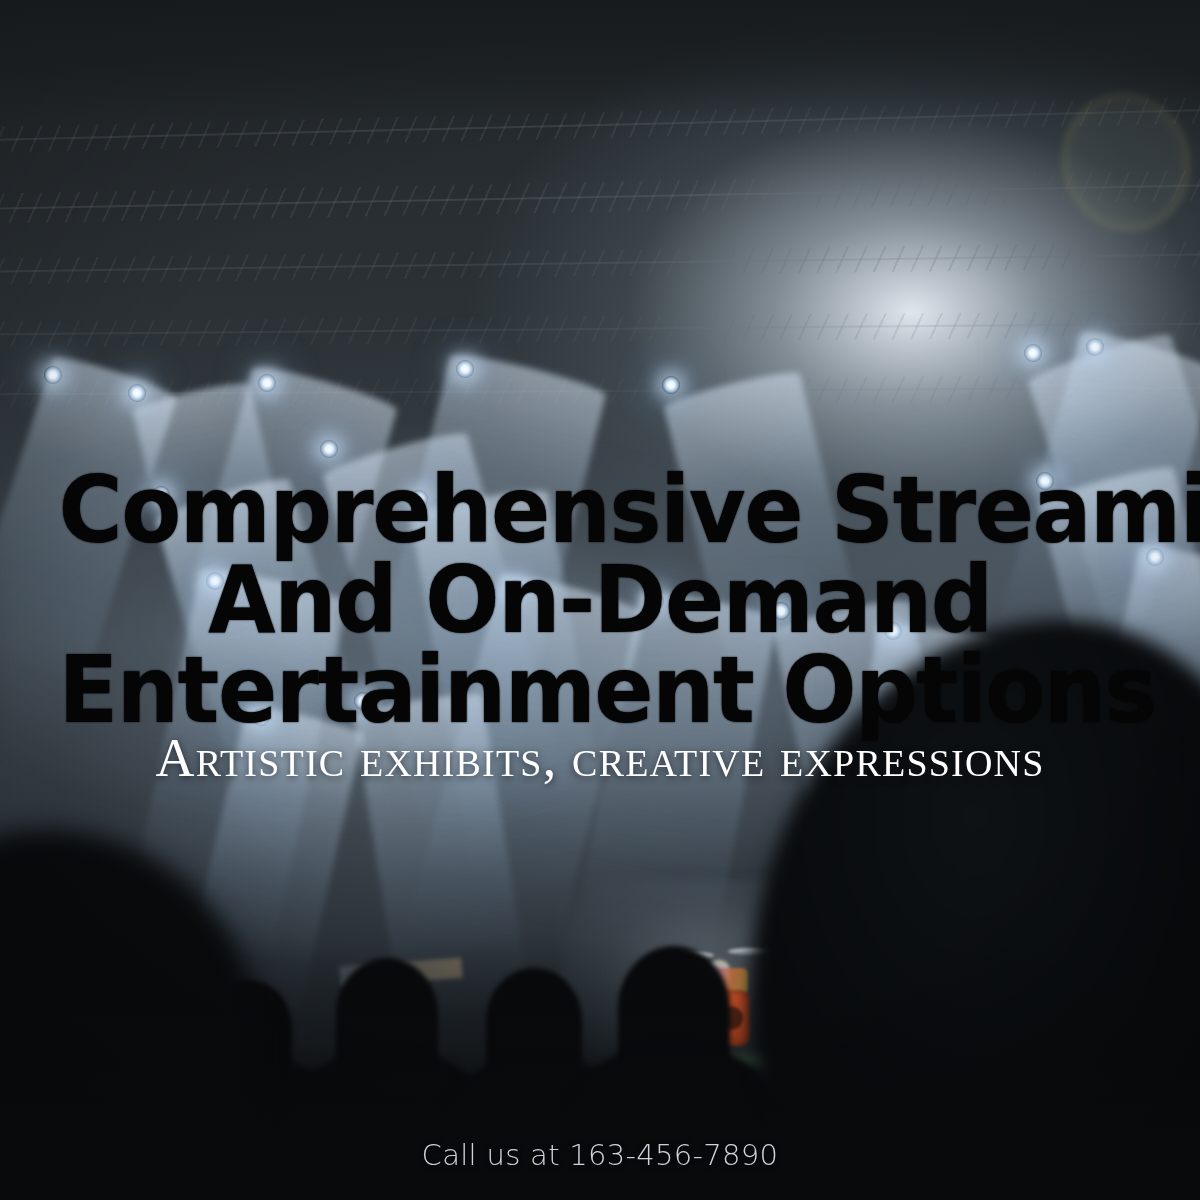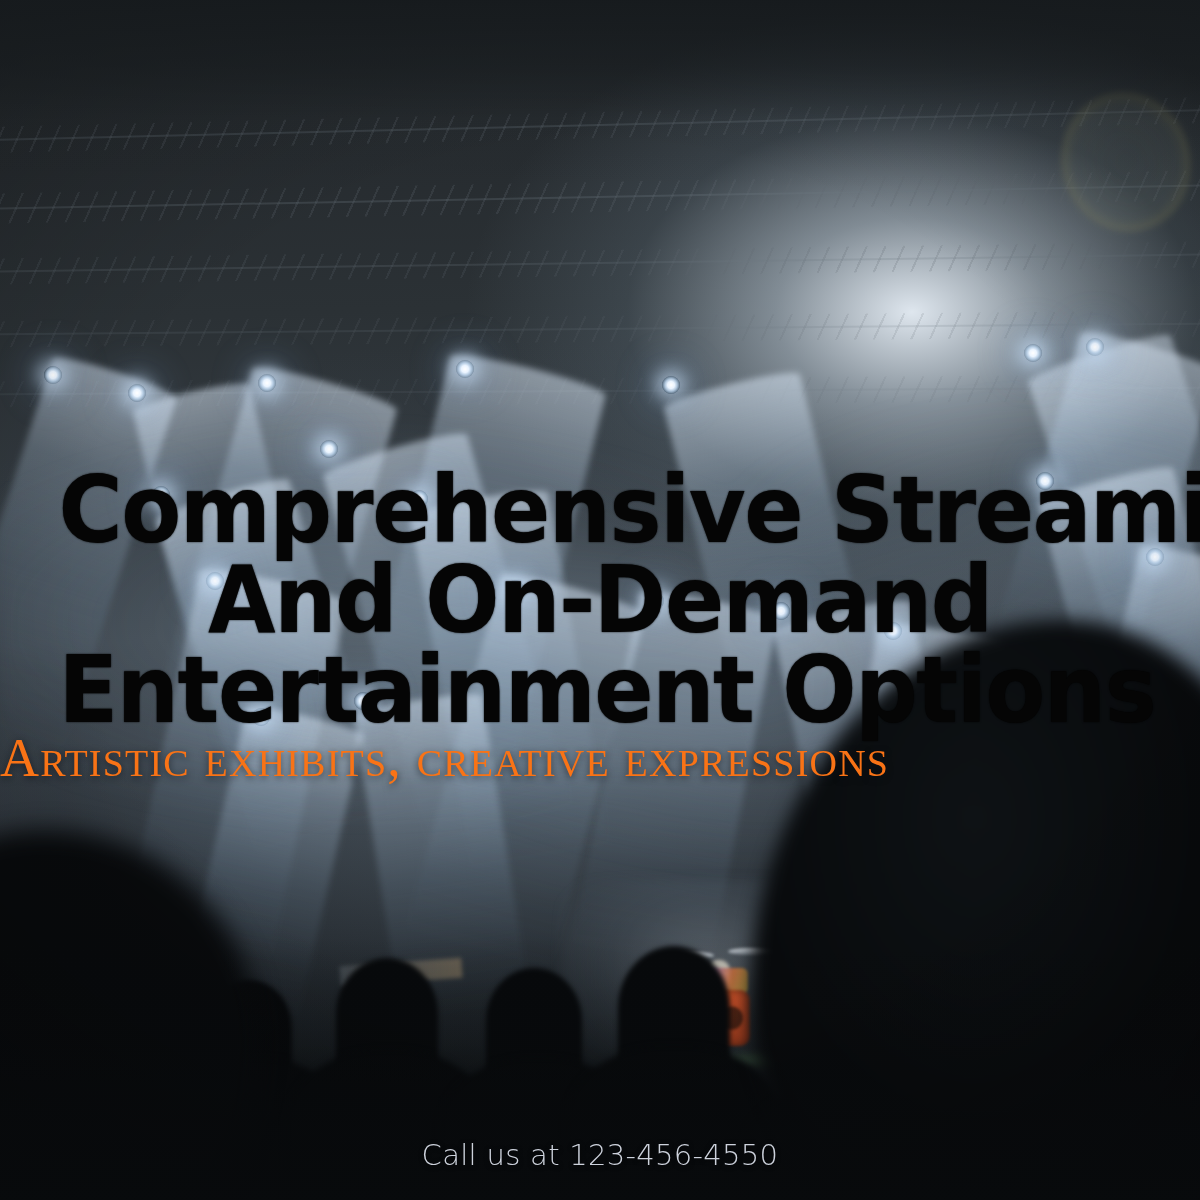--- a/index.html
+++ b/index.html
@@ -223,27 +223,27 @@
     letter-spacing: -1.5px;
     transform: scaleX(0.95);
     transform-origin: center;
     text-shadow: 0 0 2px rgba(0,0,0,.9);
   }
   .headline .hl-line { display: block; white-space: nowrap; }
 
   .subtitle {
     position: absolute;
     top: 727px; left: 0; right: 0;
-    text-align: left;
+    text-align: center;
     font-family: "Liberation Serif", "DejaVu Serif", serif;
     font-variant: small-caps;
     font-weight: 400;
     font-size: 54px;
     letter-spacing: 1.2px;
-    color: #f97316;
+    color: #ffffff;
     text-shadow: 0 2px 7px rgba(10,14,20,.65);
   }
 
   .footer {
     position: absolute;
     bottom: 28px; left: 0; right: 0;
     text-align: center;
     font-family: "DejaVu Sans", sans-serif;
     font-weight: 300;
     font-size: 29px;
@@ -372,16 +372,16 @@
 
 
     <h1 class="headline">
       <span class="hl-line">Comprehensive Streaming</span>
       <span class="hl-line">And On-Demand</span>
       <span class="hl-line">Entertainment Options</span>
     </h1>
 
     <div class="subtitle">Artistic exhibits, creative expressions</div>
 
-    <div class="footer">Call us at 123-456-4550</div>
+    <div class="footer">Call us at 163-456-7890</div>
   </div>
 
 </div>
 
 </body></html>

